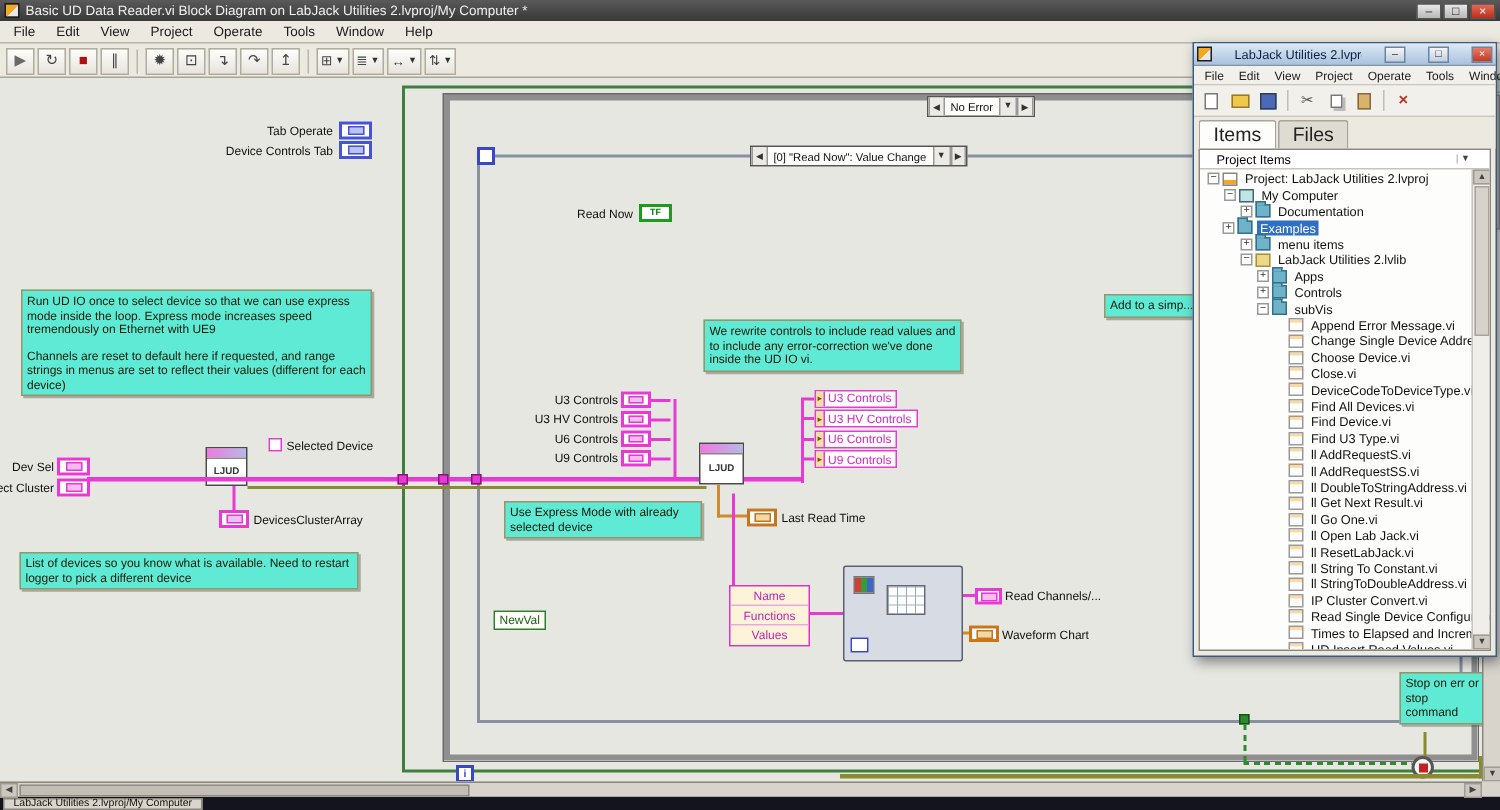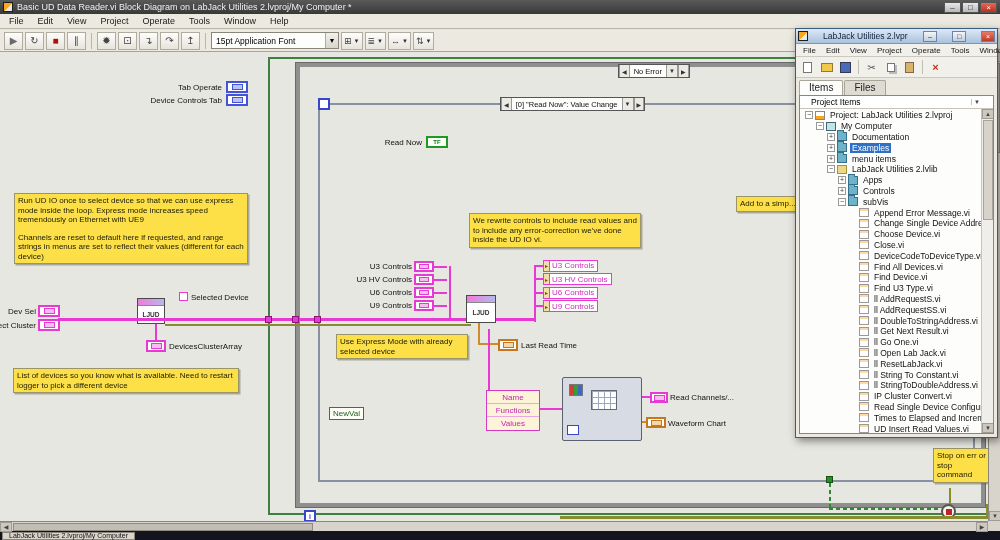--- a/index.html
+++ b/index.html
@@ -44,21 +44,21 @@
   .event-struct { left:318px; top:51px; width:657px; height:379px; border:2px solid #8890a2; }
 
   .sel-label { position:absolute; height:14px; background:#fdfdfb; border:1px solid #555;
     display:flex; align-items:center; font-size:7.5px; color:#111; white-space:nowrap; }
   .sel-label .arr { font-size:6px; padding:0 2px; color:#333; border-left:1px solid #999; border-right:1px solid #999; height:100%; display:flex; align-items:center; background:#eceae4; }
   .sel-label .txt { padding:0 4px; }
 
   .dlabel { position:absolute; font-size:8px; color:#101010; white-space:nowrap; }
   .dlabel.r { text-align:right; }
 
-  .comment { position:absolute; background:#fde047; border:1px solid #9a946a;
+  .comment { position:absolute; background:#5eead4; border:1px solid #9a946a;
     box-shadow:1.5px 1.5px 0 rgba(90,90,70,.45); font-size:8px; line-height:9.5px; color:#1a1a08; padding:2px 3px; }
   .comment p + p { margin-top:8px; }
 
   .term { position:absolute; background:#fff; display:flex; align-items:center; justify-content:center; width:22px; height:12px; }
   .term.pink { border:2px solid #e73ad5; }
   .term.pink::before { content:""; width:9px; height:4px; background:#f7bdef; border:1px solid #e73ad5; }
   .term.blue { border:2px solid #4553d6; }
   .term.blue::before { content:""; width:9px; height:4px; background:#bcc3f4; border:1px solid #4553d6; }
   .term.bool { border:2px solid #1f9a1f; }
   .term.bool::before { content:"TF"; font-size:6px; color:#0a7a0a; font-weight:bold; }
@@ -136,21 +136,21 @@
   .tbico { width:17px; height:17px; display:flex; align-items:center; justify-content:center; border:1px solid transparent; flex:none; }
   .i-page { width:9px; height:11px; background:#fff; border:1px solid #777; }
   .i-folder { width:12px; height:9px; background:#f0c84a; border:1px solid #997733; }
   .i-save { width:11px; height:11px; background:#4a6ab8; border:1px solid #333a55; }
   .i-cut { font-size:10px; color:#555; }
   .i-copy { width:8px; height:9px; background:#fff; border:1px solid #777; box-shadow:2px 2px 0 #bbb; }
   .i-paste { width:9px; height:11px; background:#d8b46a; border:1px solid #886644; }
   .i-x { font-size:11px; color:#c23020; font-weight:bold; }
   .pe-sep { width:1px; height:14px; background:#c2beb4; margin:0 2px; flex:none; }
   .pe-tabs { display:flex; gap:1px; padding:2px 3px 0 3px; background:#ece9e0; }
-  .petab { font-size:10px; padding:1px 9px 2px 9px; border:1px solid #a8a49a; border-bottom:none; background:#dedbd2; color:#222; border-radius:2px 2px 0 0; }
+  .petab { font-size:13px; padding:1px 9px 2px 9px; border:1px solid #a8a49a; border-bottom:none; background:#dedbd2; color:#222; border-radius:2px 2px 0 0; }
   .petab.active { background:#fdfdfb; }
   .pe-body { flex:1; margin:0 3px 3px 3px; background:#fdfdfb; border:1px solid #8a867c; position:relative; overflow:hidden; display:flex; flex-direction:column; }
   .pehead { height:13px; display:flex; align-items:center; font-size:8.5px; padding:0 11px; border-bottom:1px solid #c8c4bc; background:#fff; }
   .pehead .hdrop { margin-left:auto; font-size:6px; color:#444; width:11px; text-align:center; border-left:1px solid #c8c4bc; }
   .tree { flex:1; overflow:hidden; padding:1px 14px 0 1px; position:relative; }
   .trow { display:flex; align-items:center; height:10.8px; font-size:8.5px; color:#111; white-space:nowrap; }
   .twisty { width:8px; height:8px; border:1px solid #999; background:#fff; font-size:7px; line-height:6px; text-align:center; color:#333; margin-right:2px; flex:none; visibility:hidden; }
   .ex-minus .twisty, .ex-plus .twisty { visibility:visible; }
   .ex-minus .twisty::before { content:"\2212"; }
   .ex-plus .twisty::before { content:"+"; }
@@ -198,24 +198,20 @@
     <span class="mtb-btn">↻</span>
     <span class="mtb-btn stop">■</span>
     <span class="mtb-btn">∥</span>
     <span class="mtb-sep"></span>
     <span class="mtb-btn">✹</span>
     <span class="mtb-btn">⊡</span>
     <span class="mtb-btn">↴</span>
     <span class="mtb-btn">↷</span>
     <span class="mtb-btn">↥</span>
     <span class="mtb-sep"></span>
-    <span class="fontbox">
-      <span class="ftext">15pt Application Font</span>
-      <span class="fdrop">▼</span>
-    </span>
     <span class="combo-btn">⊞<span class="dr">▼</span></span>
     <span class="combo-btn">≣<span class="dr">▼</span></span>
     <span class="combo-btn">↔<span class="dr">▼</span></span>
     <span class="combo-btn">⇅<span class="dr">▼</span></span>
   </div>
 
   <div class="canvas">
 
     <div class="struct green-case"></div>
     <div class="struct while-loop"></div>
@@ -457,21 +453,21 @@
             <span class="nico"></span>
             <span class="tlabel">My Computer</span>
           </div>
 
           <div class="trow ic-folder ex-plus" style="padding-left: 26px;">
             <span class="twisty"></span>
             <span class="nico"></span>
             <span class="tlabel">Documentation</span>
           </div>
 
-          <div class="trow selected ic-folder ex-plus" style="padding-left: 26px;">
+          <div class="trow selected ic-folder ex-plus" style="padding-left: 14px;">
             <span class="twisty"></span>
             <span class="nico"></span>
             <span class="tlabel">Examples</span>
           </div>
 
           <div class="trow ic-folder ex-plus" style="padding-left: 26px;">
             <span class="twisty"></span>
             <span class="nico"></span>
             <span class="tlabel">menu items</span>
           </div>

